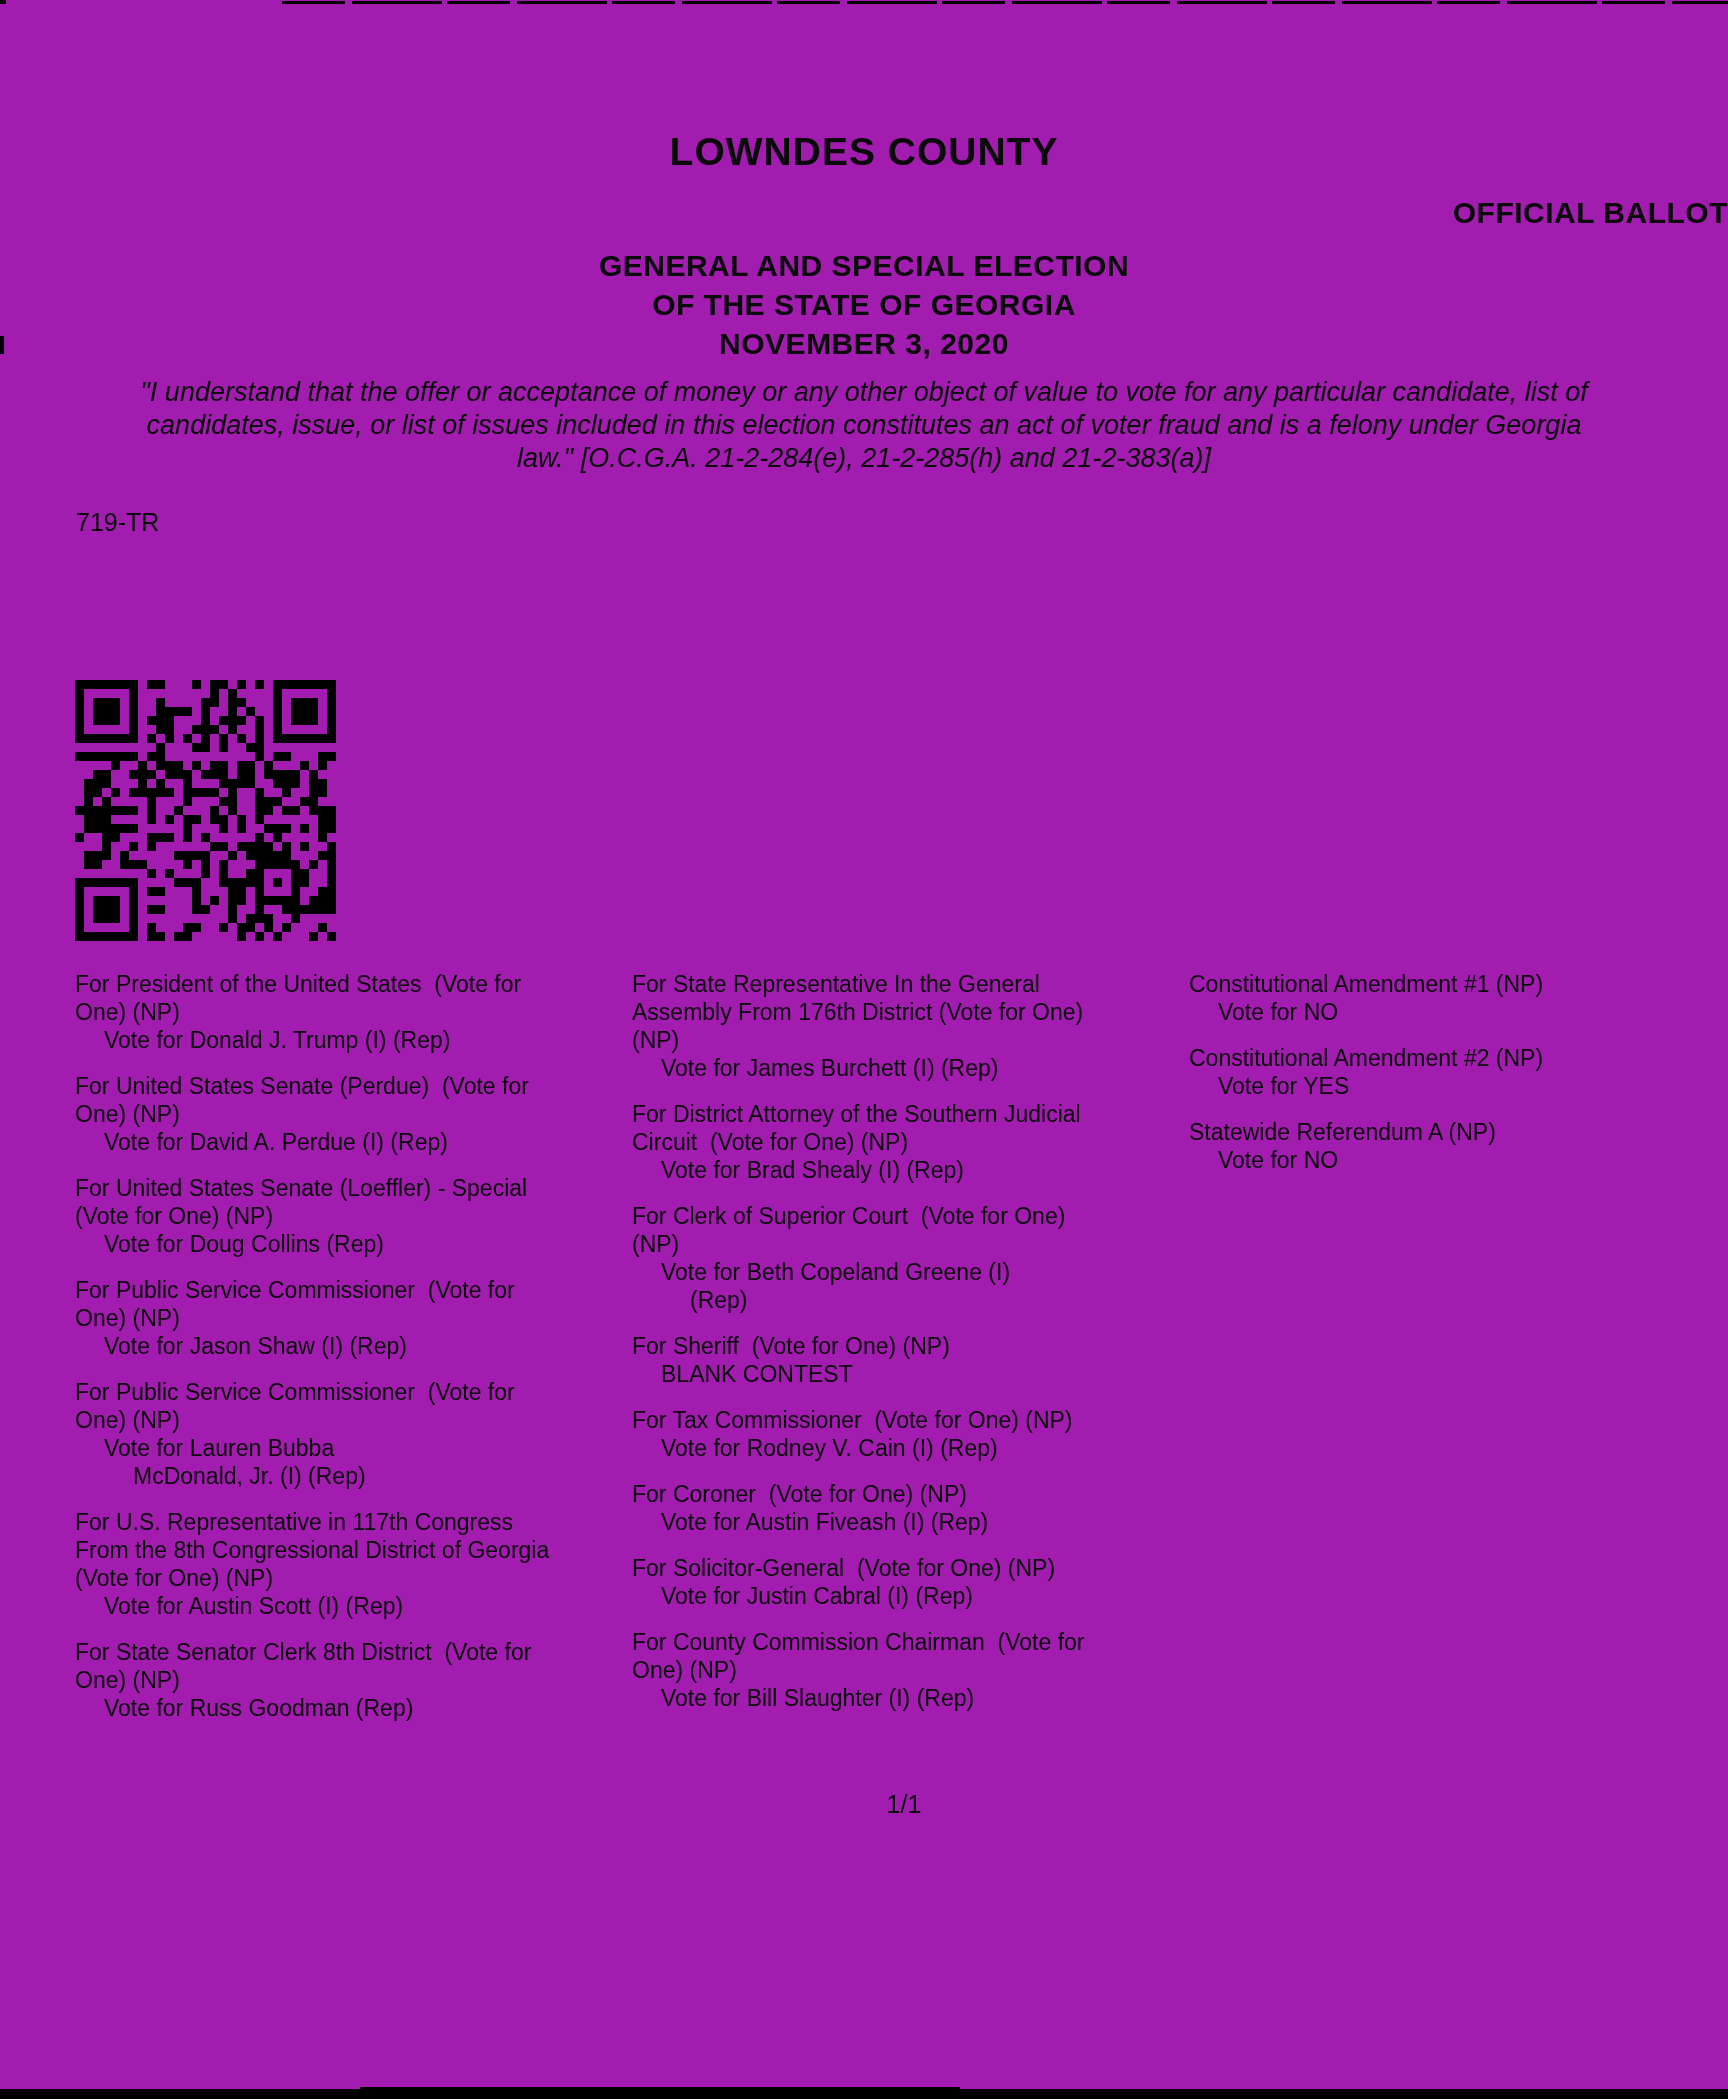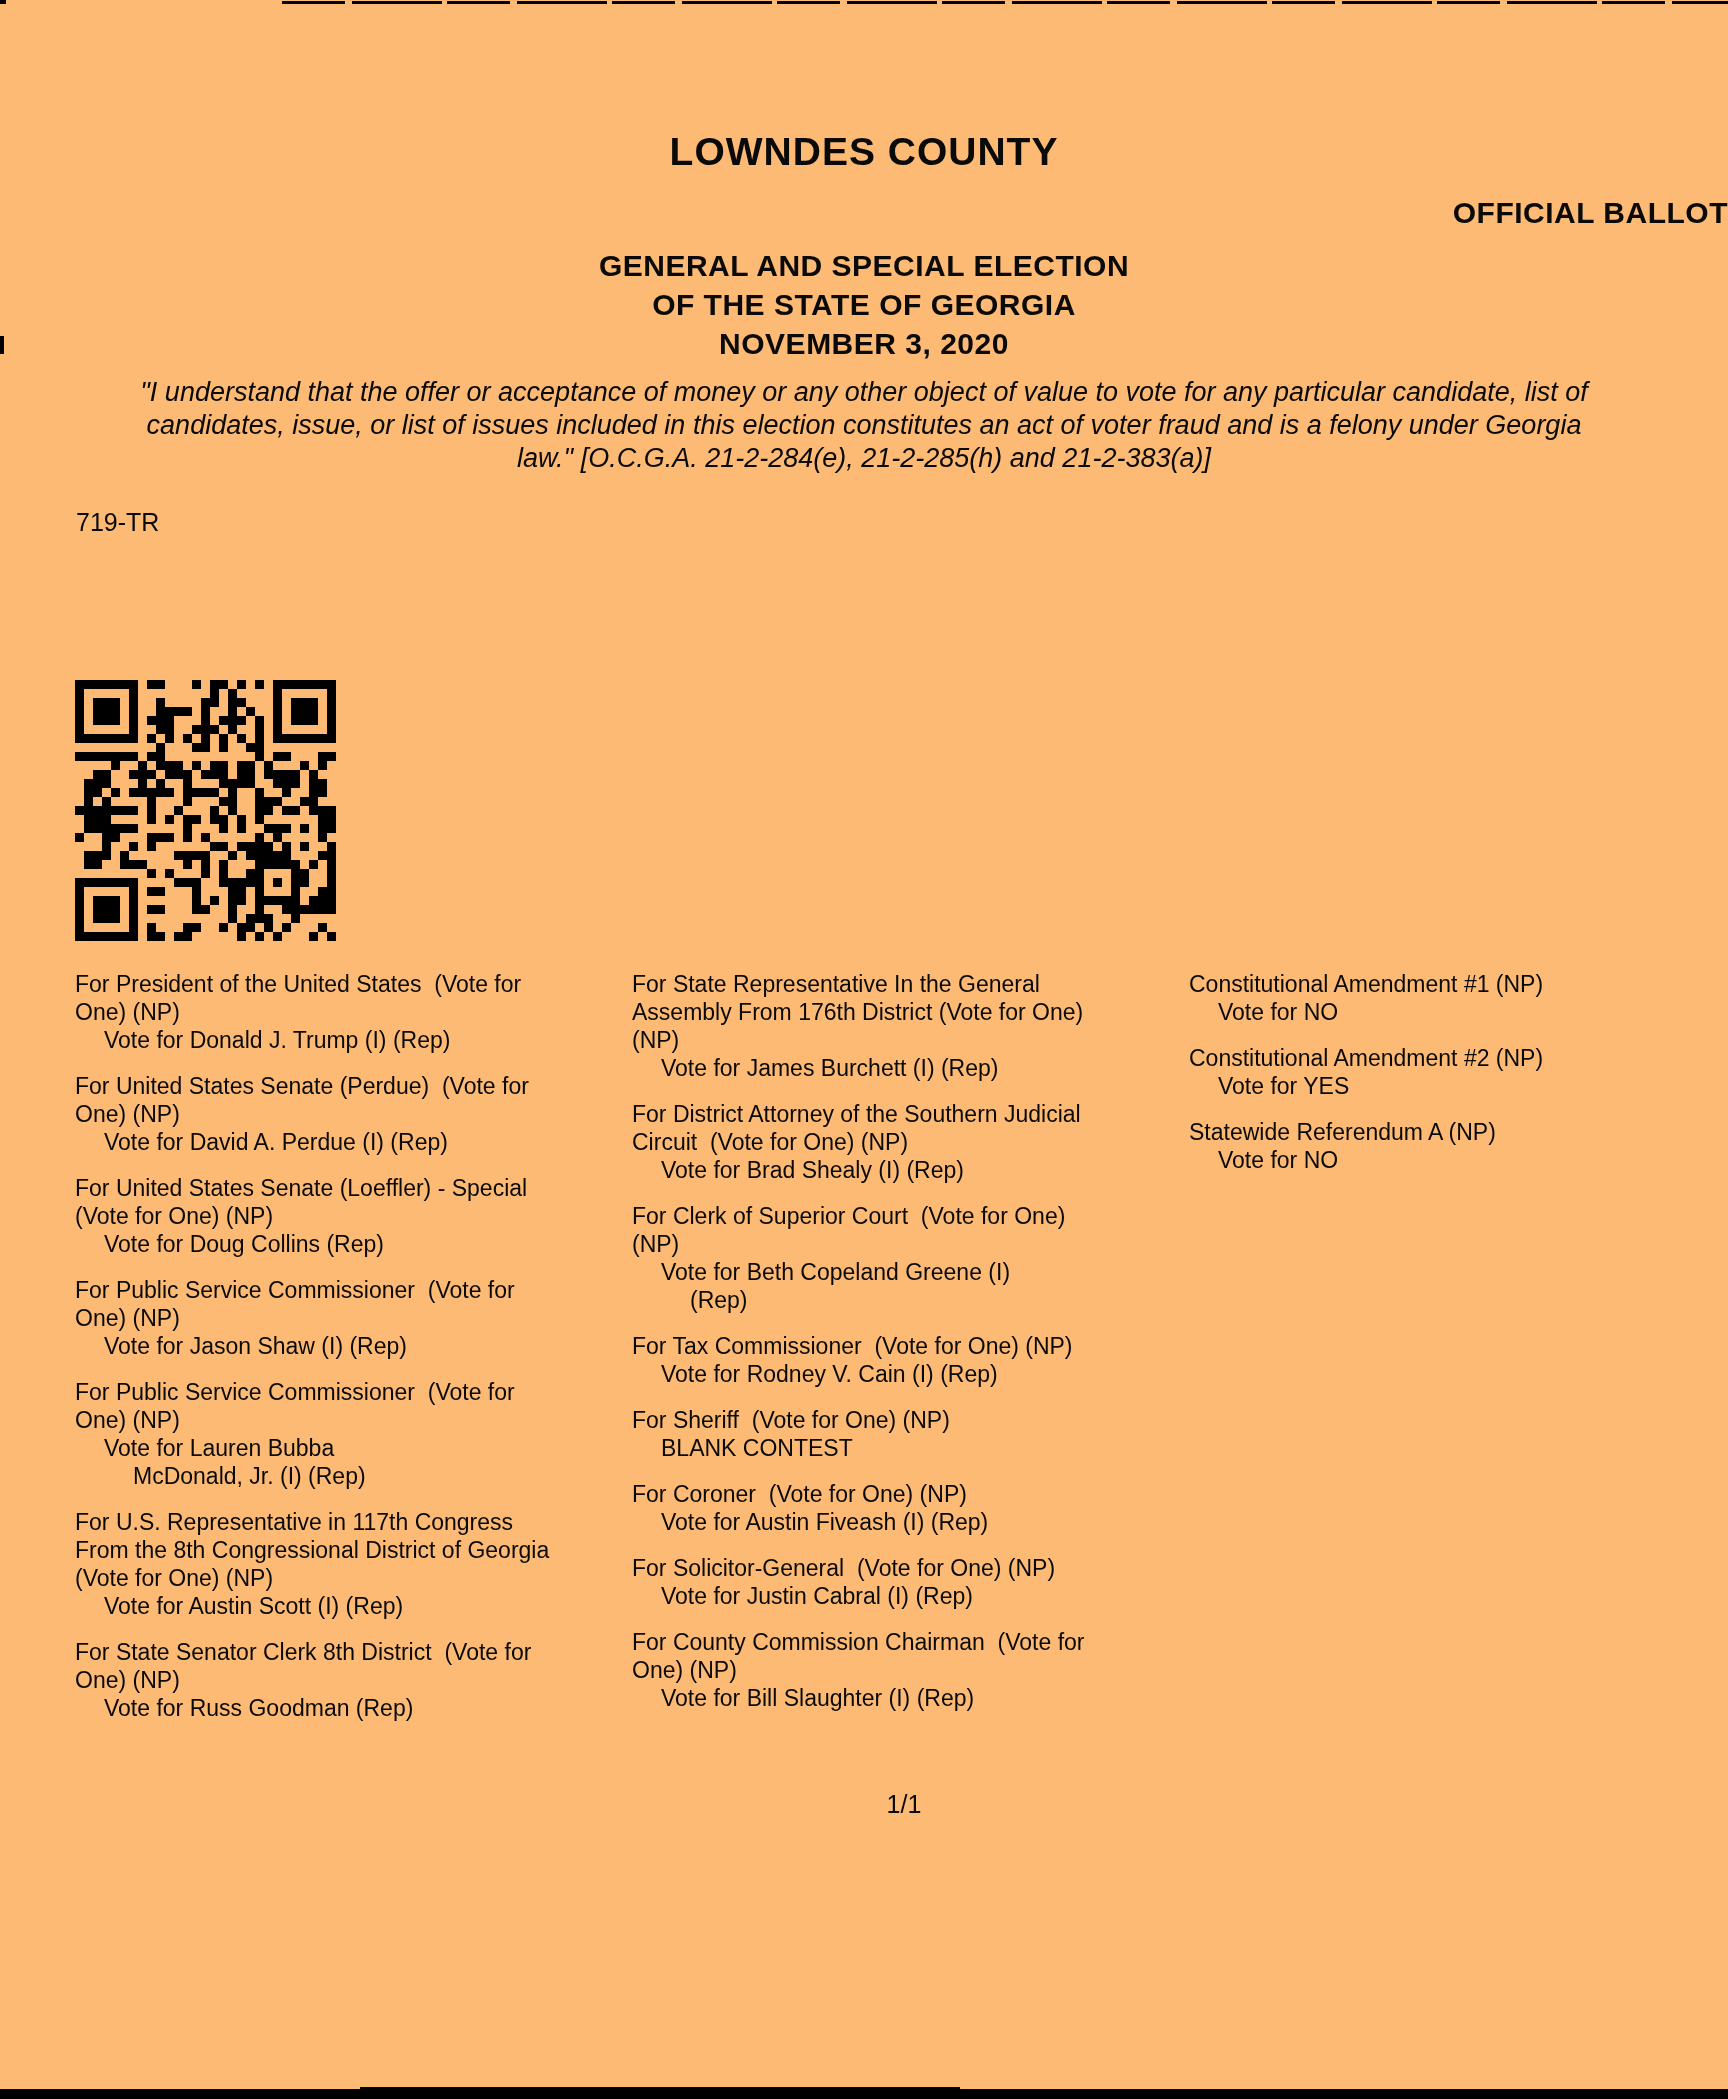--- a/index.html
+++ b/index.html
@@ -1,19 +1,19 @@
 <!DOCTYPE html>
 <html><head>
 <meta charset="utf-8">
 <style>
   html,body{margin:0;padding:0;background:#e8e8e8;}
   #page{
     position:relative;
     width:1728px;height:2099px;
-    background:#fdba74;
+    background:#a21caf;
     overflow:hidden;
     font-family:"Liberation Sans", sans-serif;
     color:#0a0a0a;
   }
   
   .hdr-county{
     position:absolute;top:130px;left:0;width:1728px;
     text-align:center;font-size:39px;font-weight:bold;letter-spacing:1px;
   }
   .hdr-ballot{
@@ -554,26 +554,26 @@
         <div class="contest">
           <div class="contest-title">For District Attorney of the Southern Judicial Circuit  (Vote for One) (NP)</div>
           <div class="contest-selection">Vote for Brad Shealy (I) (Rep)</div>
         </div>
         <div class="contest">
           <div class="contest-title">For Clerk of Superior Court  (Vote for One) (NP)</div>
           <div class="contest-selection">Vote for Beth Copeland Greene (I)
 (Rep)</div>
         </div>
         <div class="contest">
+          <div class="contest-title">For Sheriff  (Vote for One) (NP)</div>
+          <div class="contest-selection">BLANK CONTEST</div>
+        </div>
+        <div class="contest">
           <div class="contest-title">For Tax Commissioner  (Vote for One) (NP)</div>
           <div class="contest-selection">Vote for Rodney V. Cain (I) (Rep)</div>
-        </div>
-        <div class="contest">
-          <div class="contest-title">For Sheriff  (Vote for One) (NP)</div>
-          <div class="contest-selection">BLANK CONTEST</div>
         </div>
         <div class="contest">
           <div class="contest-title">For Coroner  (Vote for One) (NP)</div>
           <div class="contest-selection">Vote for Austin Fiveash (I) (Rep)</div>
         </div>
         <div class="contest">
           <div class="contest-title">For Solicitor-General  (Vote for One) (NP)</div>
           <div class="contest-selection">Vote for Justin Cabral (I) (Rep)</div>
         </div>
         <div class="contest">

